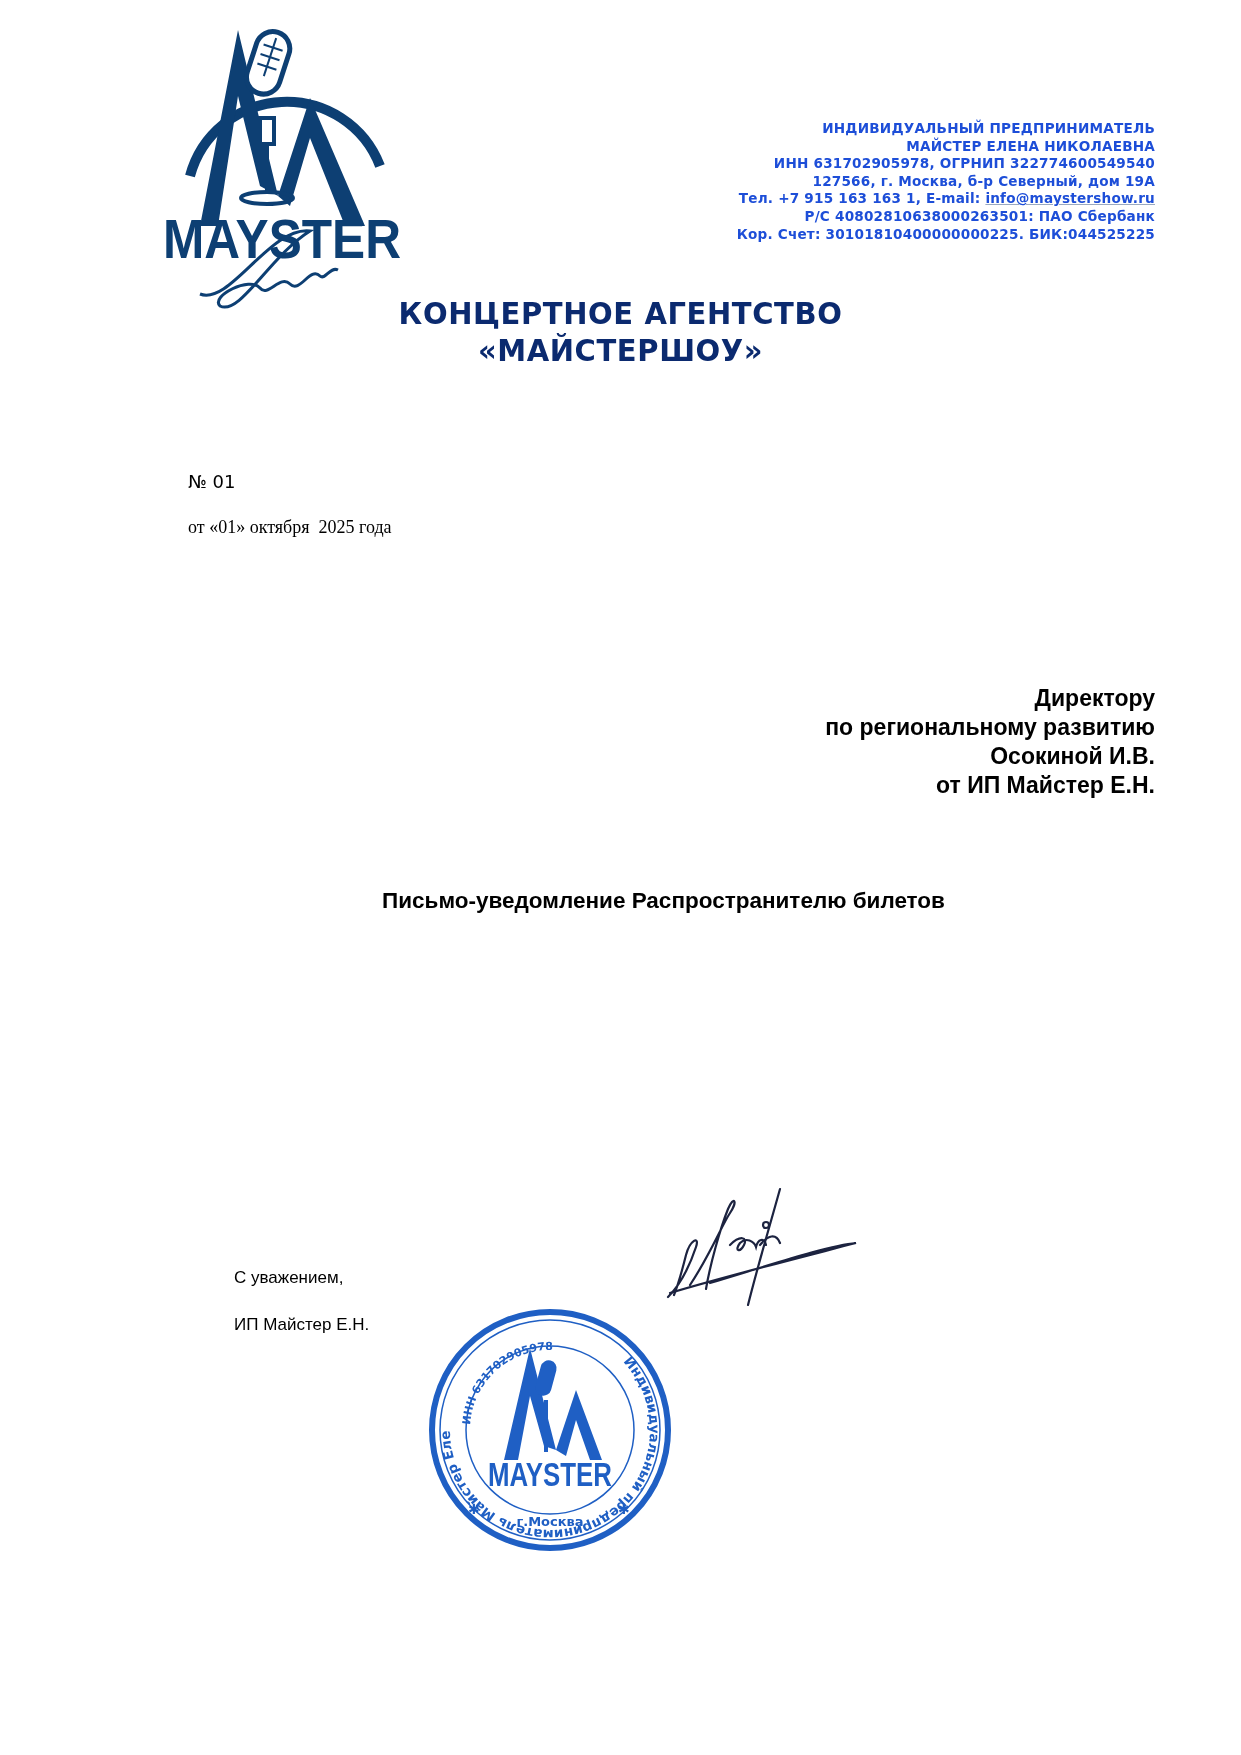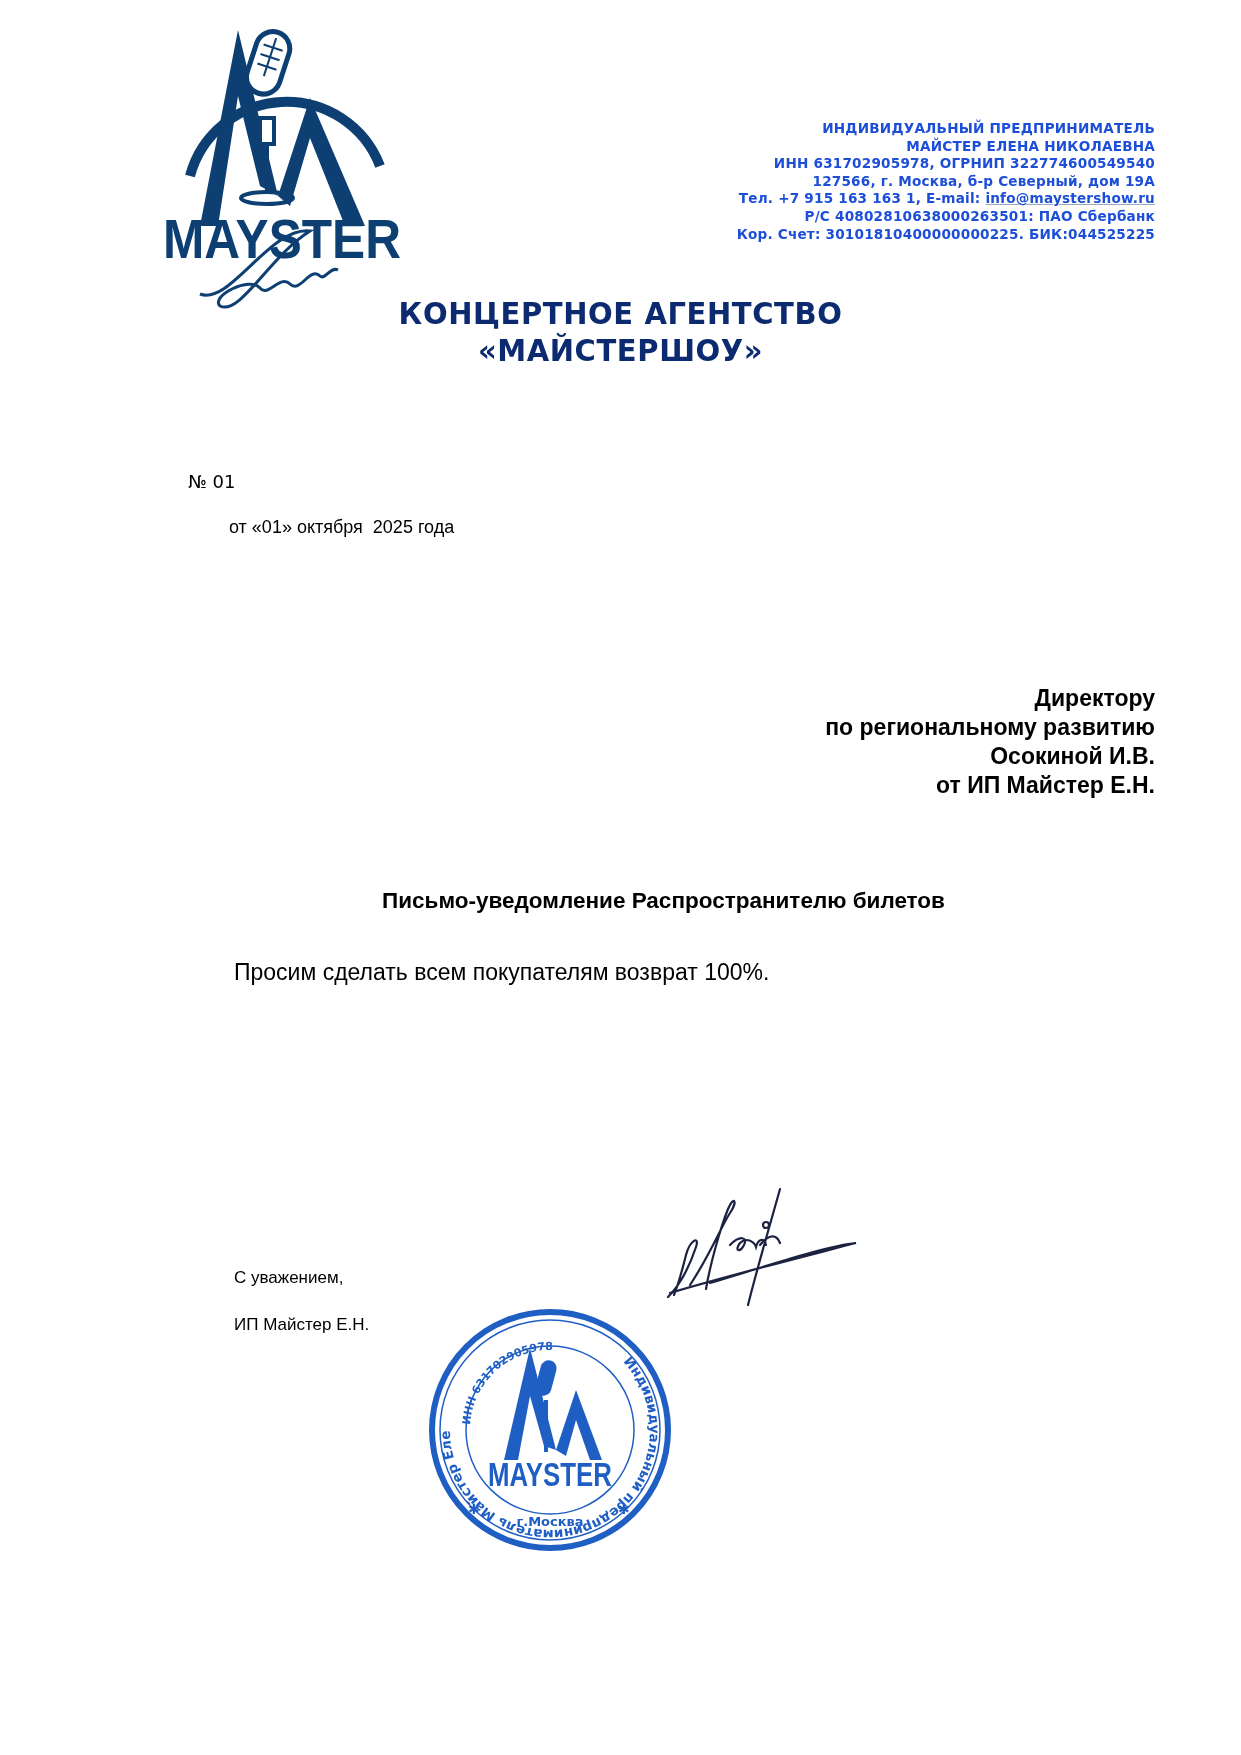--- a/index.html
+++ b/index.html
@@ -9,21 +9,21 @@
   .logo { position: absolute; left: 160px; top: 26px; width: 245px; height: 300px; }
   .requisites { position: absolute; right: 86px; top: 120px; text-align: right; font-family: "DejaVu Sans", sans-serif; font-weight: bold; font-size: 13.6px; line-height: 17.6px; color: #1d4ed8; letter-spacing: 0.2px; }
   .requisites .line { white-space: nowrap; }
   .requisites .email { text-decoration: underline; text-decoration-color: #9aa9c0; }
 
   .agency { position: absolute; left: 0; width: 1241px; top: 296px; text-align: center; font-family: "DejaVu Sans", sans-serif; font-weight: bold; color: #0b2a6f; font-size: 29px; line-height: 36px; letter-spacing: 0.6px; transform: scaleY(1.05); }
   .agency .l { display: block; }
 
   
   .docnum { position: absolute; left: 188px; top: 471px; font-family: "DejaVu Sans", sans-serif; font-size: 18px; }
-  .docdate { position: absolute; left: 188px; top: 517px; font-family: Liberation Sans, sans-serif; font-size: 18px; white-space: pre; margin-left: 41px; }
+  .docdate { position: absolute; left: 188px; top: 517px; font-family: Liberation Serif, serif; font-size: 18px; white-space: pre; }
 
   
   .addressee { position: absolute; right: 86px; top: 684px; text-align: right; font-weight: bold; font-size: 23px; line-height: 29px; }
 
   .title { position: absolute; left: 0; width: 1327px; top: 888px; text-align: center; font-weight: bold; font-size: 22.5px; }
 
   .body { position: absolute; left: 176px; width: 979px; top: 956px; font-size: 23px; line-height: 32px; }
   .body p { margin: 0; text-align: justify; text-indent: 58px; }
   .body p + p { margin-top: 15px; }
 
@@ -81,21 +81,20 @@
 <div class="addressee">
   <div>Директору</div>
   <div>по региональному развитию</div>
   <div>Осокиной И.В.</div>
   <div>от ИП Майстер Е.Н.</div>
 </div>
 
 <div class="title">Письмо-уведомление Распространителю билетов</div>
 
 <div class="body">
-  <p>Просим сделать всем покупателям возврат 100%.</p>
 </div>
 
 <div class="closing">
   <div>С уважением,</div>
   <div>ИП Майстер Е.Н.</div>
 </div>
 
 <div class="signature">
   <svg viewBox="0 0 230 130" width="230" height="130">
     <g fill="none" stroke="#1c2340" stroke-width="2.2" stroke-linecap="round">

